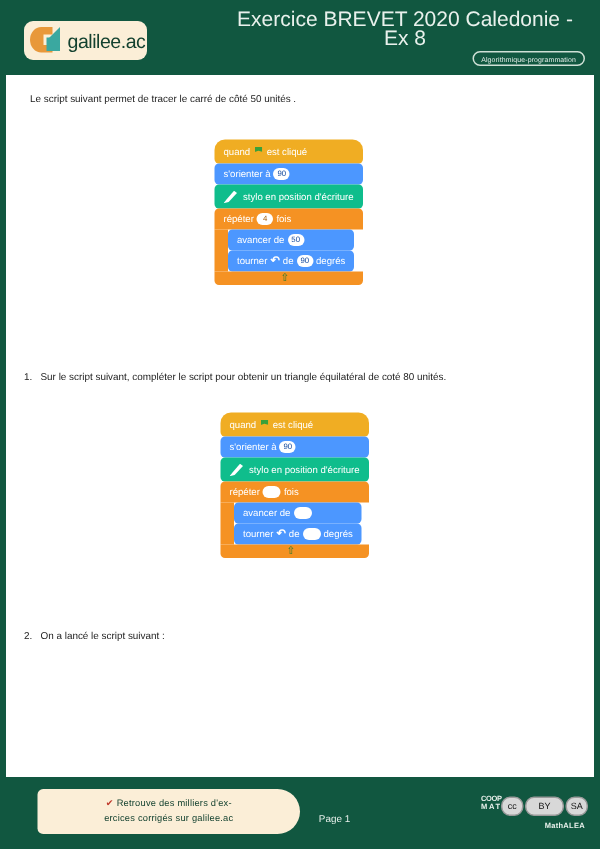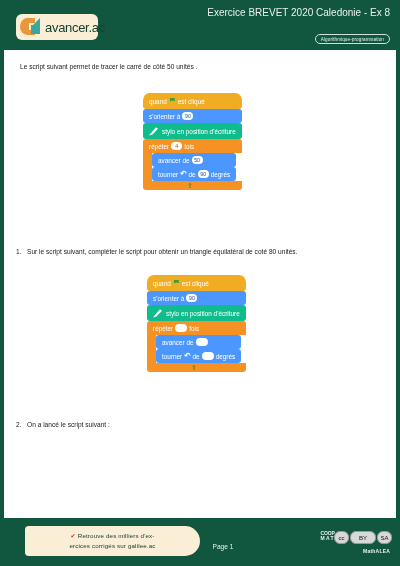--- a/index.html
+++ b/index.html
@@ -44,23 +44,23 @@
   .logo-tri{
     position:absolute;left:12px;top:1px;width:0;height:0;
     border-left:8px solid transparent;border-bottom:8px solid #3aa8a0;
   }
   .logo-text{
     font-size:13px;color:#13412f;letter-spacing:-0.3px;
     margin-left:-1px;font-weight:400;
   }
   .header-title{
     position:absolute;right:10px;top:6px;width:240px;
-    text-align:right;
+    text-align:center;
     color:#e9f1ec;
-    font-size:10px;
+    font-size:14px;
     line-height:13px;
   }
   .header-badge{
     position:absolute;right:10px;top:34px;
     border:1px solid #cfe0d6;
     border-radius:8px;
     color:#e9f1ec;
     font-size:4.6px;
     padding:1.5px 5px;
     letter-spacing:.1px;
@@ -195,21 +195,21 @@
 <div class="page">
 
   <div class="header">
 
     <div class="logo">
       <div class="logo-mark">
         <div class="logo-c"></div>
         <div class="logo-tri"></div>
         <div class="logo-sq"></div>
       </div>
-      <span class="logo-text">avancer.ac</span>
+      <span class="logo-text">galilee.ac</span>
     </div>
 
     <div class="header-title">Exercice BREVET 2020 Caledonie - Ex 8</div>
 
     <div class="header-badge">Algorithmique-programmation</div>
   </div>
 
   <div class="sheet"></div>
 
   <div class="para p-intro">Le script suivant permet de tracer le carré de côté 50 unités .</div>

